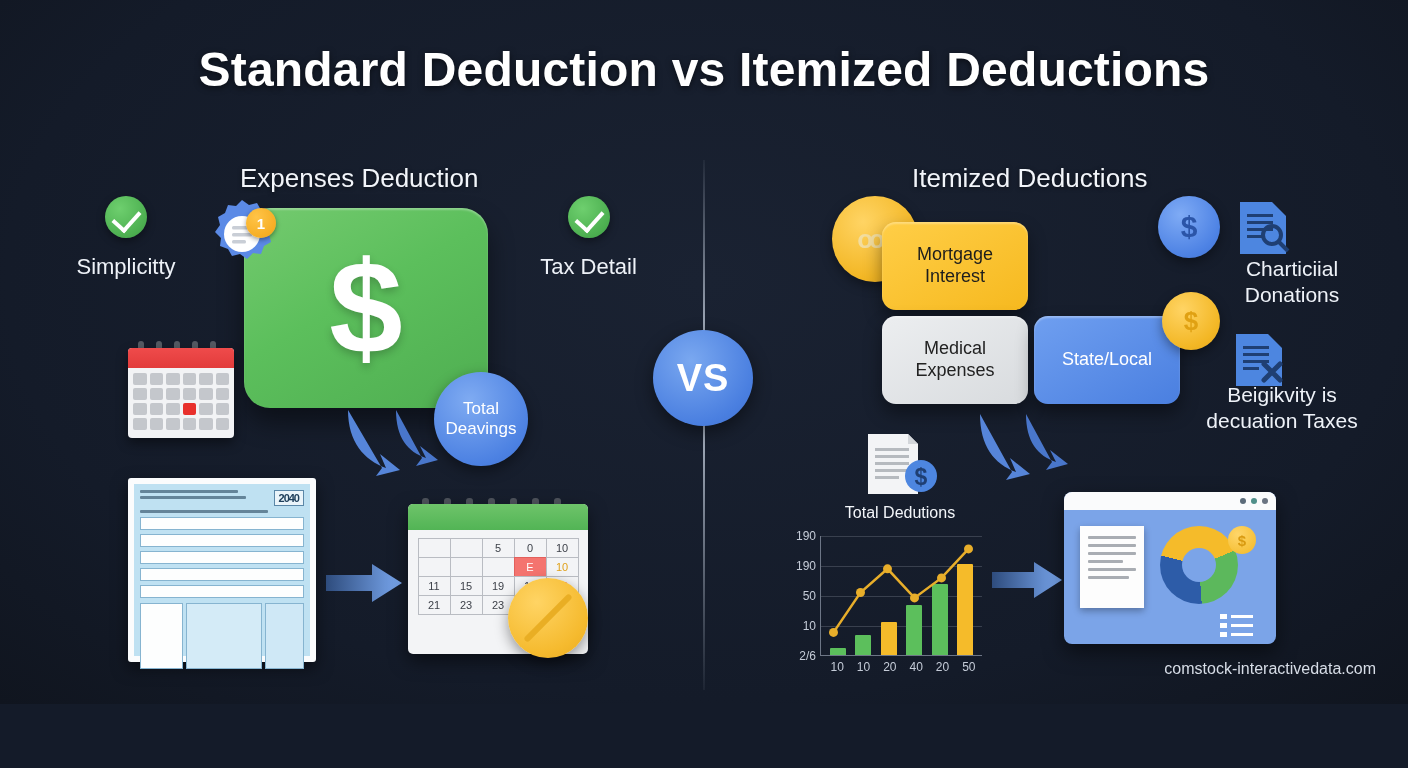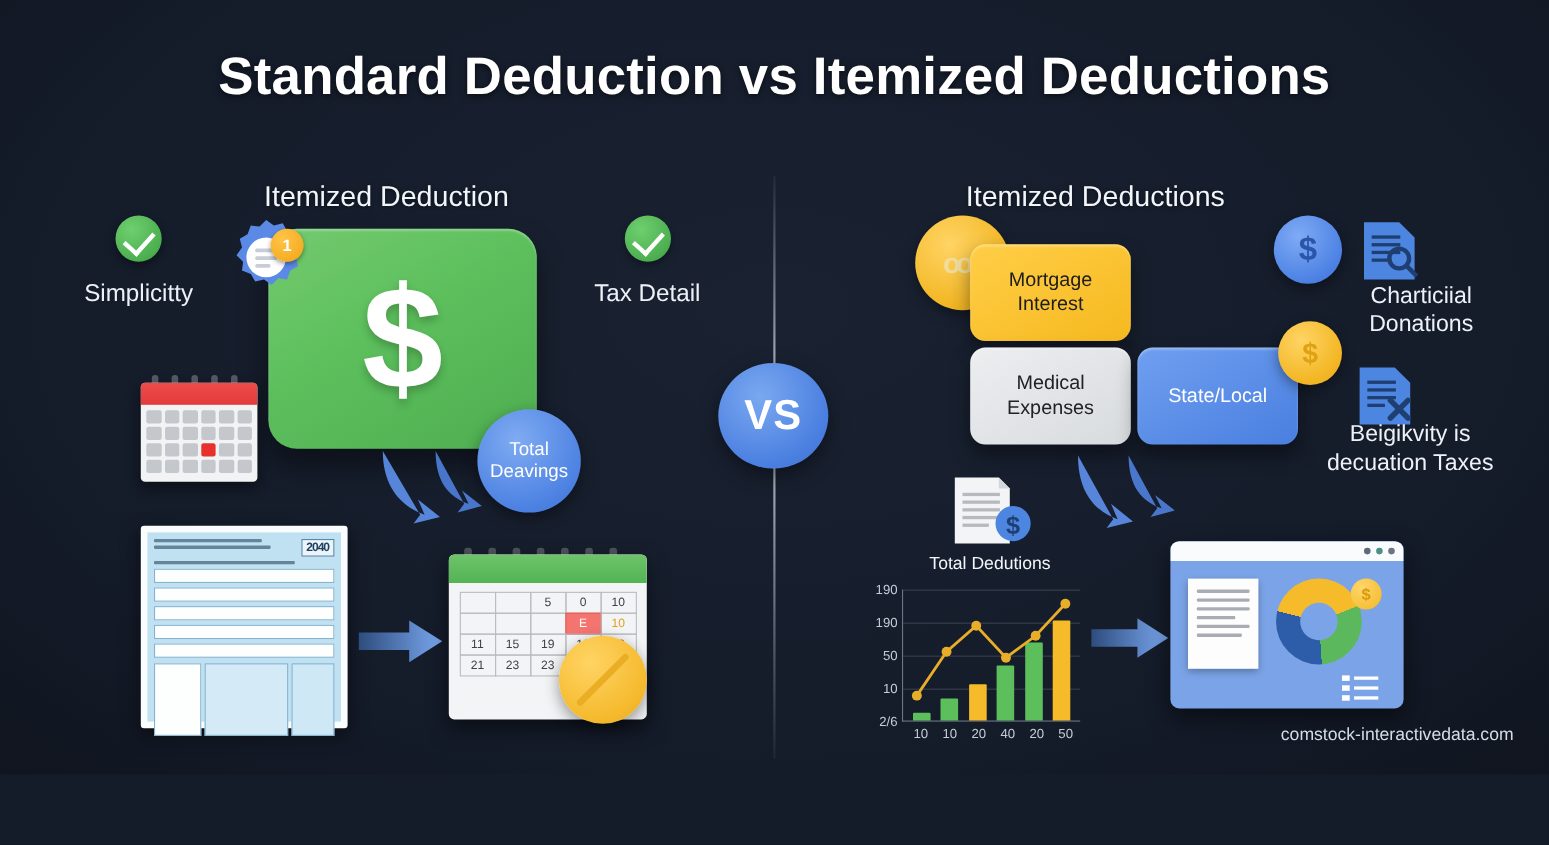--- a/index.html
+++ b/index.html
@@ -24,21 +24,21 @@
     text-shadow: 0 2px 6px rgba(0,0,0,.55);
   }
 
   
   .col-heading {
     position: absolute;
     font-size: 26px; color: #f2f5fa; white-space: nowrap;
     text-shadow: 0 1px 4px rgba(0,0,0,.5);
   }
   #heading-left  { top: 163px; left: 240px; }
-  #heading-right { top: 163px; left: 878px; }
+  #heading-right { top: 163px; left: 912px; }
 
   
   #divider-top, #divider-bottom {
     position: absolute; left: 703px; width: 2px;
     background: linear-gradient(to bottom, rgba(215,225,240,.05), rgba(215,225,240,.75));
   }
   #divider-top    { top: 160px; height: 182px; }
   #divider-bottom { top: 420px; height: 270px;
     background: linear-gradient(to bottom, rgba(215,225,240,.75), rgba(215,225,240,.05)); }
   #vs-badge {
@@ -258,21 +258,21 @@
 <body>
 
 <div id="stage">
 
   <div id="title">Standard Deduction vs Itemized Deductions</div>
 
   <div id="divider-top"></div>
   <div id="divider-bottom"></div>
   <div id="vs-badge">VS</div>
 
-  <div class="col-heading" id="heading-left">Itemized Deduction</div>
+  <div class="col-heading" id="heading-left">Expenses Deduction</div>
 
   <div class="feature" id="feature-simplicity">
     <div class="check-circle"></div>
     <div class="feature-label">Simplicitty</div>
   </div>
 
   <div class="feature" id="feature-taxdetail">
     <div class="check-circle"></div>
     <div class="feature-label">Tax Detail</div>
   </div>

